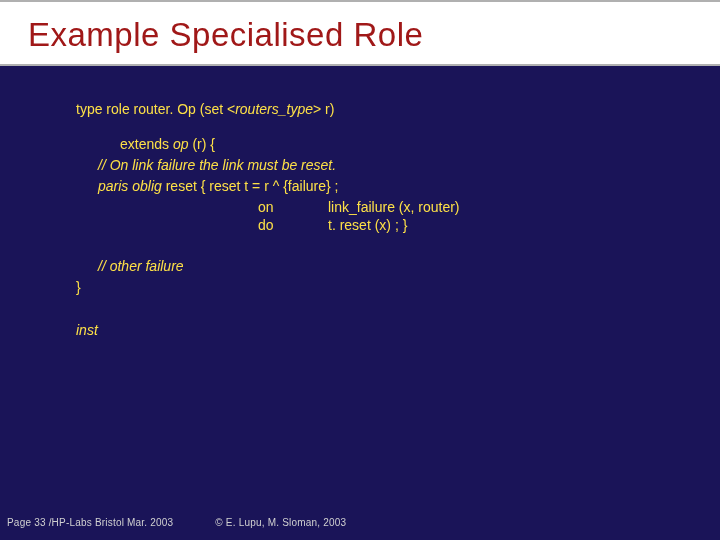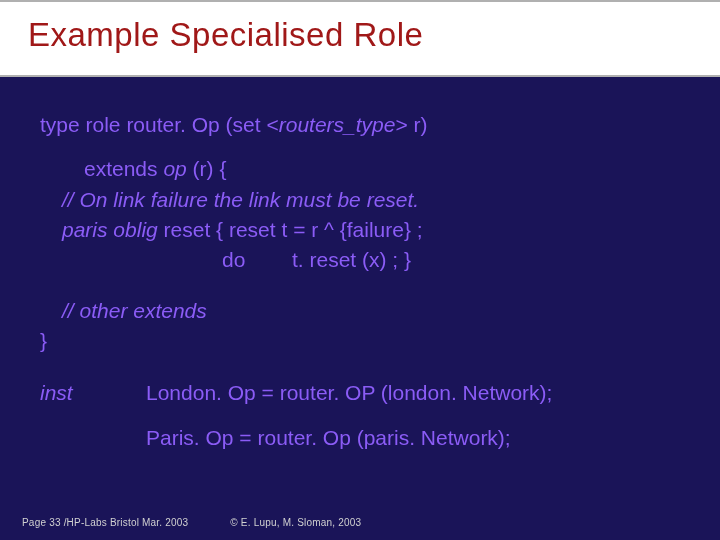--- a/index.html
+++ b/index.html
@@ -11,56 +11,56 @@
     overflow: hidden;
     position: relative;
   }
   .slide {
     width: 100%;
     height: 100%;
     position: relative;
   }
   .title-wrap {
     background: #ffffff;
-    padding: 14px 0 21px 28px;
+    padding: 14px 0 10px 28px;
     border-top: 2px solid #b0b0b0;
     border-bottom: 2px solid #b0b0b0;
   }
   .title {
     font-size: 33px;
     color: #a01818;
     letter-spacing: 0.5px;
   }
   .content {
-    padding: 34px 20px 0 40px;
-    color: #8b5cf6;
-    font-size: 21px;
+    padding: 34px 20px 0 76px;
+    color: #fde047;
+    font-size: 14px;
     line-height: 1.35;
   }
   .line { margin-bottom: 2px; }
   .it { font-style: italic; }
   .gap-sm { height: 14px; }
   .gap-md { height: 22px; }
   .indent1 { margin-left: 44px; }
   .indent2 { margin-left: 22px; }
   .grid2 {
     display: grid;
     grid-template-columns: 230px auto;
     margin-left: 22px;
   }
   .grid2 .c1 { text-align: left; padding-left: 160px; }
   .grid3 {
     display: grid;
     grid-template-columns: 90px auto;
-    column-gap: 16px;
+    column-gap: 0;
     margin-top: 24px;
   }
   .footer {
     position: absolute;
-    left: 22px;
+    left: 7px;
     bottom: 12px;
     font-size: 10px;
     color: #d0d0d0;
     letter-spacing: 0.2px;
   }
   .footer .sep { display: inline-block; width: 36px; }
 </style>
 </head>
 <body>
 <div class="slide">
@@ -81,34 +81,36 @@
     <span>extends </span><span class="it">op </span><span>(r) {</span>
   </div>
 
   <div class="line indent2 it">// On link failure the link  must be  reset.</div>
 
   <div class="line indent2">
     <span class="it">paris oblig </span><span>reset { </span><span>reset</span><span>  t = r ^ {failure} ;</span>
   </div>
 
   <div class="grid2">
+    <div class="c1">on</div>
+    <div>link_failure (x, router)</div>
+  </div>
+  <div class="grid2">
     <div class="c1">do</div>
     <div>t. reset (x) ; }</div>
   </div>
 
   <div class="gap-md"></div>
 
-  <div class="line indent2 it">// other extends</div>
+  <div class="line indent2 it">// other failure</div>
   <div class="line">}</div>
 
   <div class="grid3">
     <div class="it">inst</div>
-    <div>London. Op = router. OP (london. Network);</div>
     <div></div>
-    <div style="margin-top:16px">Paris. Op  = router. Op (paris. Network);</div>
   </div>
 
 </div>
 
 <div class="footer">
   <span>Page 33 /HP-Labs Bristol Mar. 2003</span>
   <span class="sep"></span>
   <span>© E. Lupu, M. Sloman, 2003</span>
 </div>
 

